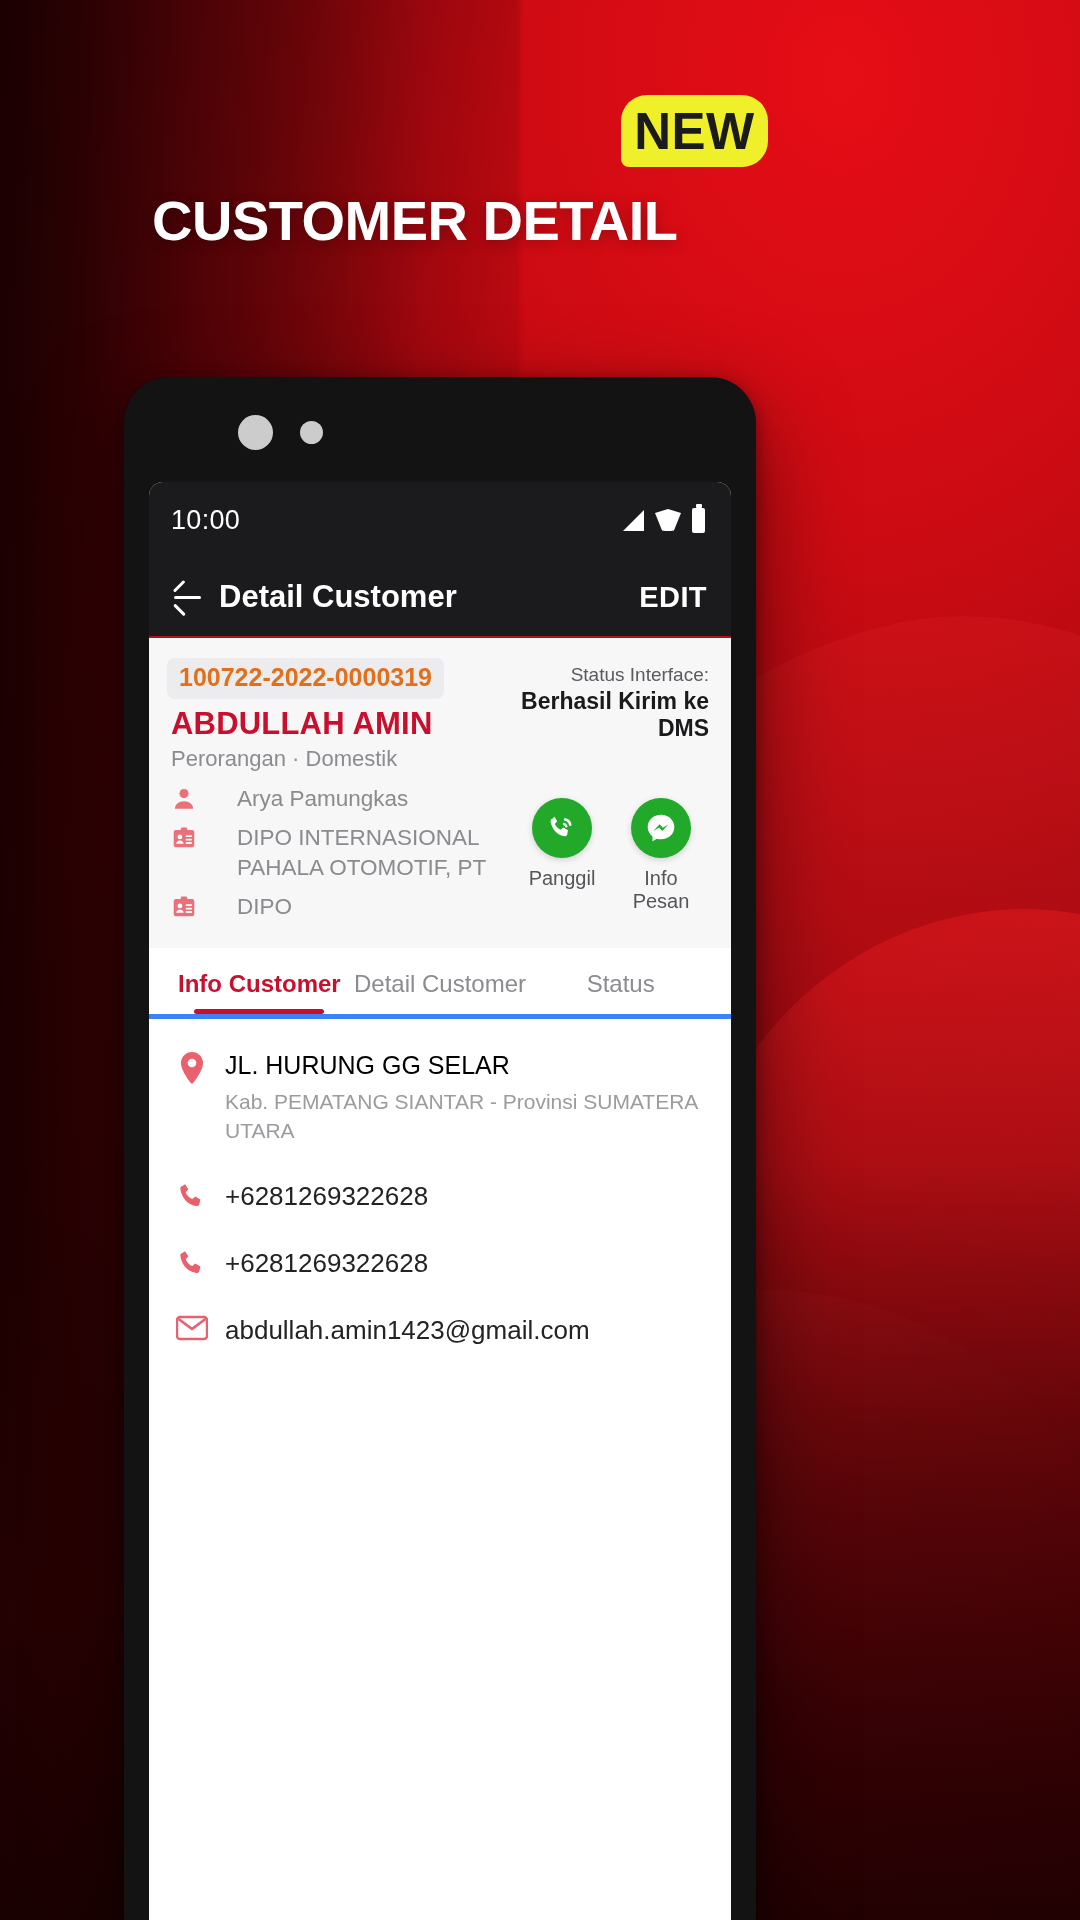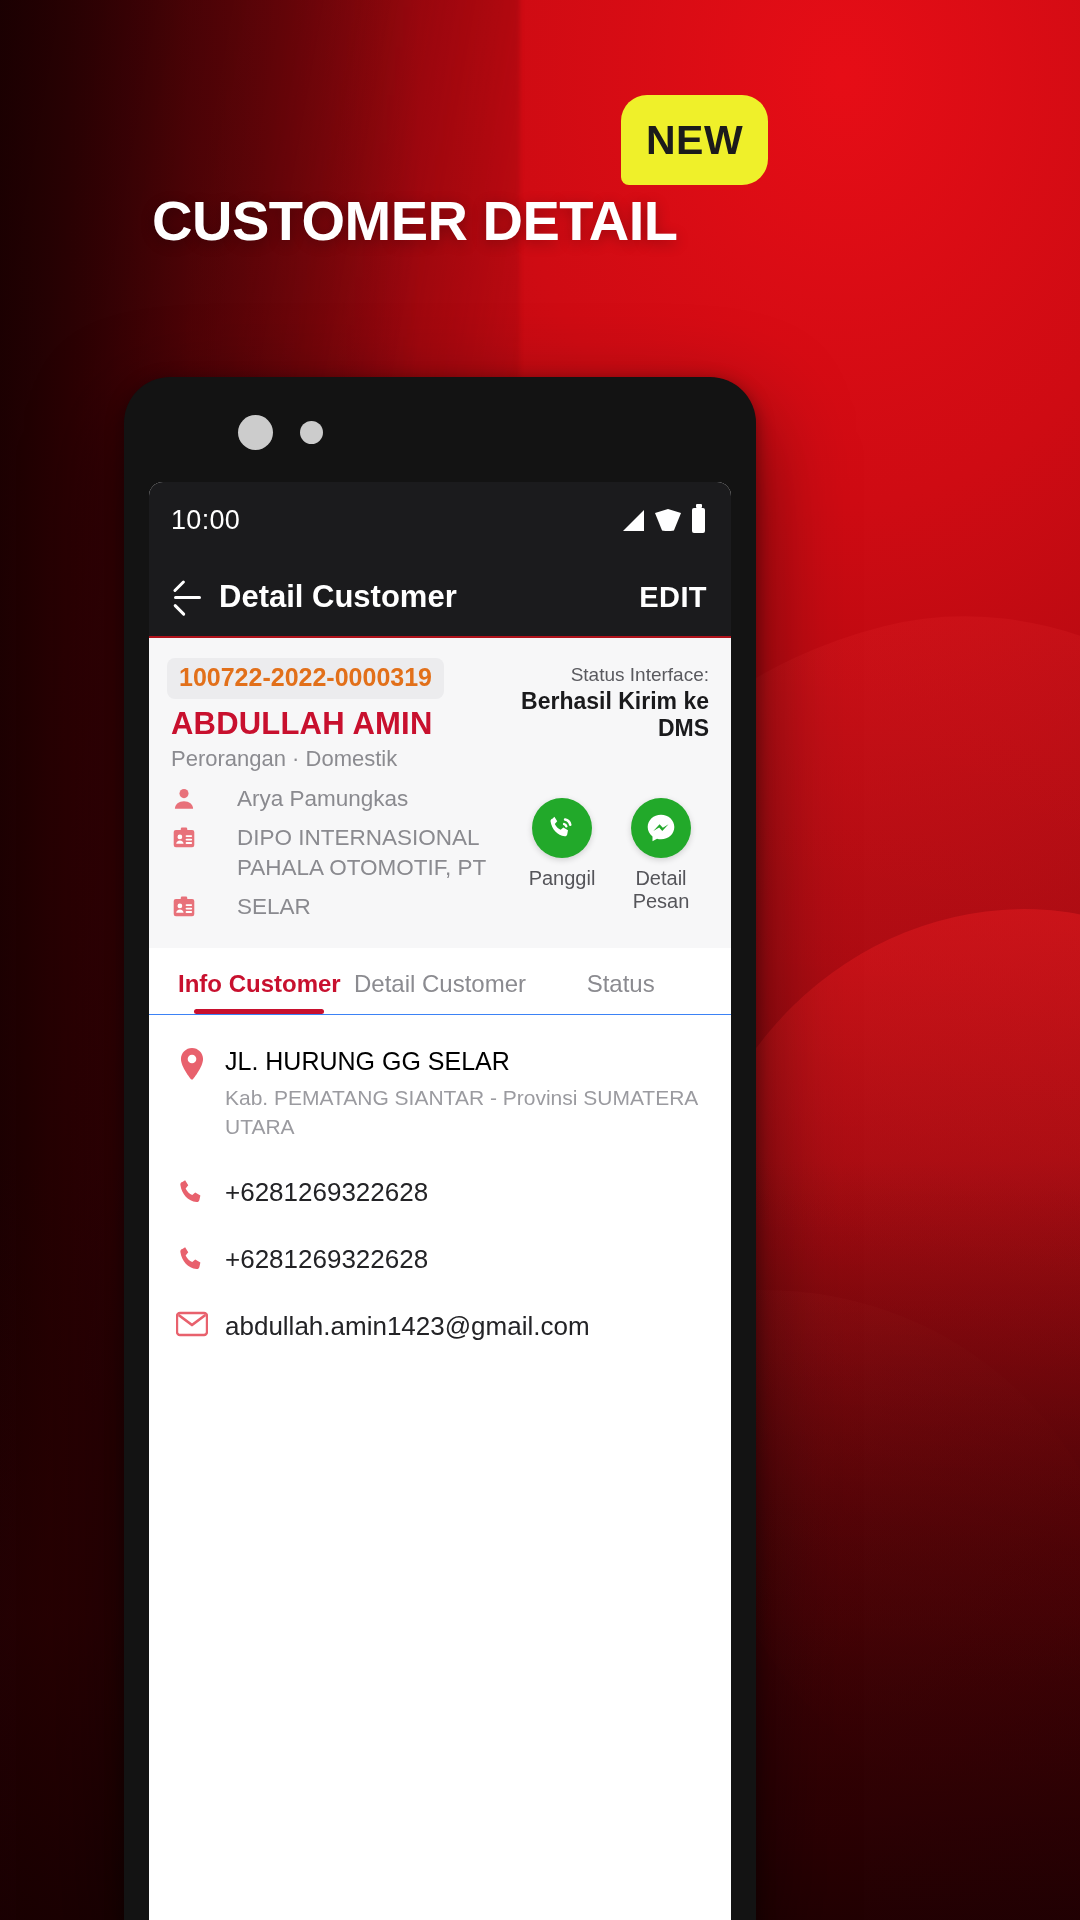--- a/index.html
+++ b/index.html
@@ -61,25 +61,25 @@
   }
   .bg-left-shade {
     position: absolute; left: 0; top: 0; bottom: 0; width: 420px;
     background: linear-gradient(90deg, rgba(22,0,1,.88) 0%, rgba(40,1,3,.45) 45%, rgba(60,2,5,0) 100%);
   }
 
   
   .new-badge {
     position: absolute;
     left: 621px; top: 95px;
-    width: 147px; height: 90px;
+    width: 147px; height: 72px;
     background: #eff02a;
     border-radius: 26px 26px 26px 8px;
     display: flex; align-items: center; justify-content: center;
-    font-size: 41px; font-weight: 700; letter-spacing: .5px;
+    font-size: 51px; font-weight: 700; letter-spacing: .5px;
     color: #1b1b1b;
   }
   .hero-title {
     position: absolute;
     left: 152px; top: 188px;
     width: 800px;
     font-size: 56px;
     font-weight: 700;
     letter-spacing: -.5px;
     color: #ffffff;
@@ -226,21 +226,21 @@
     display: flex; align-items: center; justify-content: center;
     box-shadow: 0 2px 6px rgba(0,0,0,.16);
   }
   .action-label { font-size: 20px; color: #55555a; margin-top: 9px; }
 
   
   .tabs {
     display: flex; align-items: flex-start;
     padding: 0 20px;
     background: #fff;
-    border-bottom: 1px solid #3b82f6;
+    border-bottom: 5px solid #3b82f6;
     flex: 0 0 auto;
   }
   .tab {
     flex: 1 1 0; text-align: center;
     padding: 22px 0 16px 0;
     font-size: 24px; color: #8b8b90;
     position: relative;
   }
   .tab.active { color: #c8102e; font-weight: 700; }
   .tab.active::after {
@@ -346,21 +346,21 @@
                 <svg width="26" height="26" viewBox="0 0 24 24">
                   <rect x="2.5" y="4.5" width="19" height="16" rx="2" fill="#e8717a"></rect>
                   <rect x="9" y="2.4" width="6" height="3.4" rx="1.2" fill="#e8717a"></rect>
                   <circle cx="8.2" cy="11" r="2.2" fill="#fff"></circle>
                   <path d="M4.8 17.4c0-2 1.6-3.2 3.4-3.2s3.4 1.2 3.4 3.2z" fill="#fff"></path>
                   <rect x="13.5" y="9.4" width="6" height="1.7" rx=".85" fill="#fff"></rect>
                   <rect x="13.5" y="12.6" width="6" height="1.7" rx=".85" fill="#fff"></rect>
                   <rect x="13.5" y="15.8" width="6" height="1.7" rx=".85" fill="#fff"></rect>
                 </svg>
               </div>
-              <div class="row-txt">SELAR</div>
+              <div class="row-txt">DIPO</div>
             </div>
 
           </div>
 
           <div class="actions">
             <div class="action">
               <div class="action-circle">
                 <svg width="32" height="32" viewBox="0 0 24 24" fill="none" stroke="#fff" stroke-width="1.9" stroke-linecap="round">
                   <path d="M6.3 3.5 8.4 7 6.6 9c.9 1.9 2.5 3.5 4.4 4.4l2-1.8 3.5 2.1-.6 3.1c-.2.9-1 1.5-1.9 1.4C8.6 17.6 4.4 13.4 3.4 7c-.1-.9.5-1.7 1.4-1.9z" fill="#fff" stroke="none"></path>
                   <path d="M14.3 5.6a5 5 0 0 1 3.9 3.9"></path>
@@ -369,21 +369,21 @@
               </div>
               <div class="action-label">Panggil</div>
             </div>
             <div class="action">
               <div class="action-circle">
                 <svg width="34" height="34" viewBox="0 0 24 24">
                   <path d="M12 2.6C6.7 2.6 2.6 6.5 2.6 11.3c0 2.7 1.3 5.1 3.4 6.7v3.4l3.2-1.8c.9.2 1.8.4 2.8.4 5.3 0 9.4-3.9 9.4-8.7S17.3 2.6 12 2.6z" fill="#fff"></path>
                   <path d="M6.6 14.1 11 9.4l2.3 2.4 4-2.4-4.4 4.7-2.2-2.4z" fill="#22a92a"></path>
                 </svg>
               </div>
-              <div class="action-label">Detail Pesan</div>
+              <div class="action-label">Info Pesan</div>
             </div>
           </div>
         </div>
       </div>
 
       <div class="tabs">
         <div class="tab active">Info Customer</div>
         <div class="tab">Detail Customer</div>
         <div class="tab">Status</div>
       </div>

